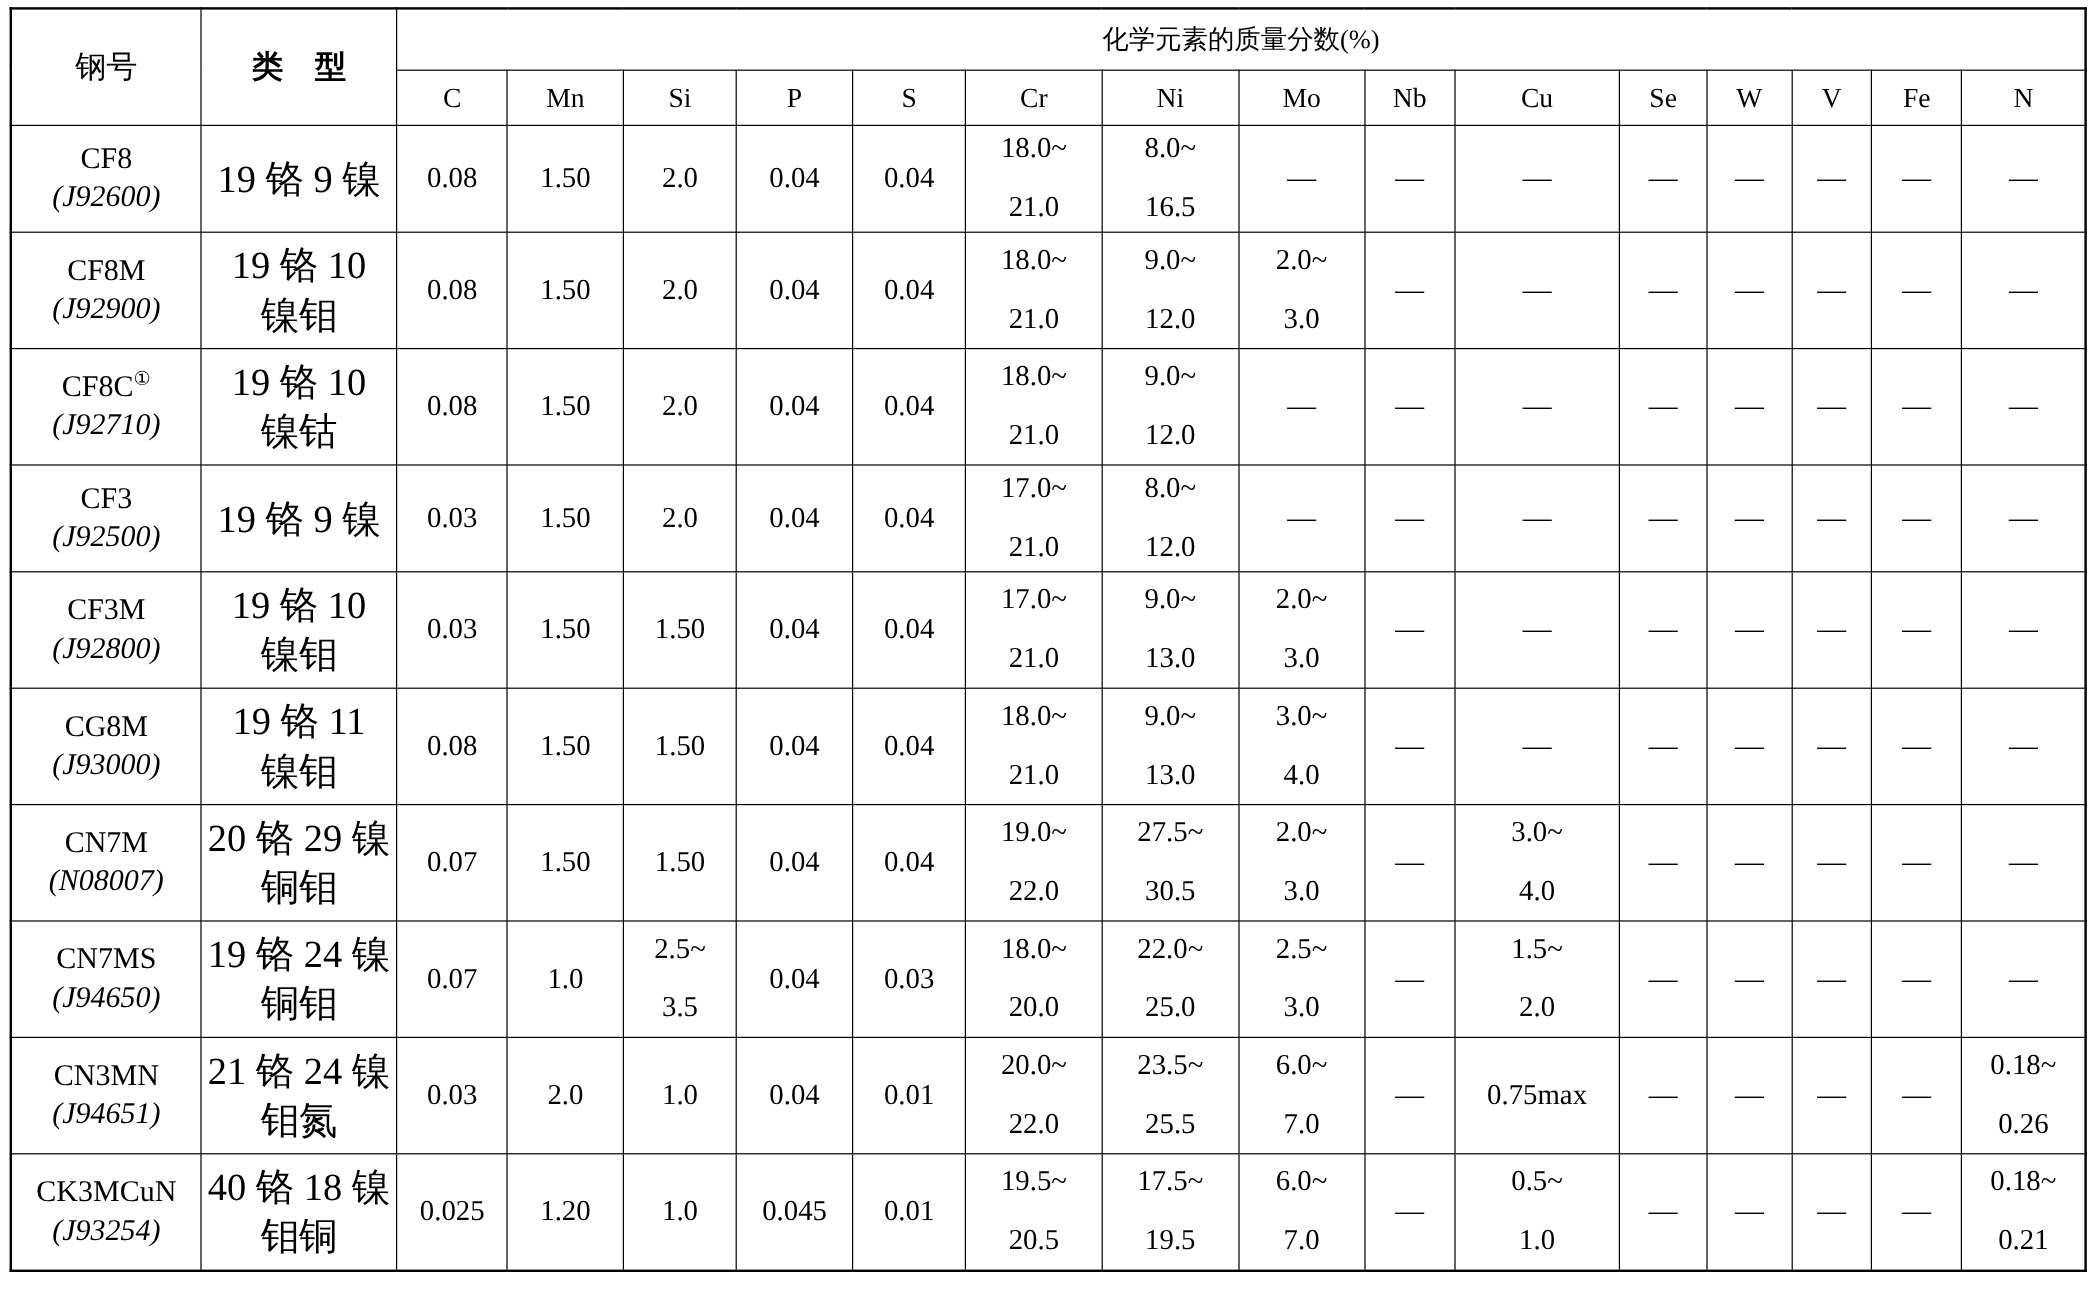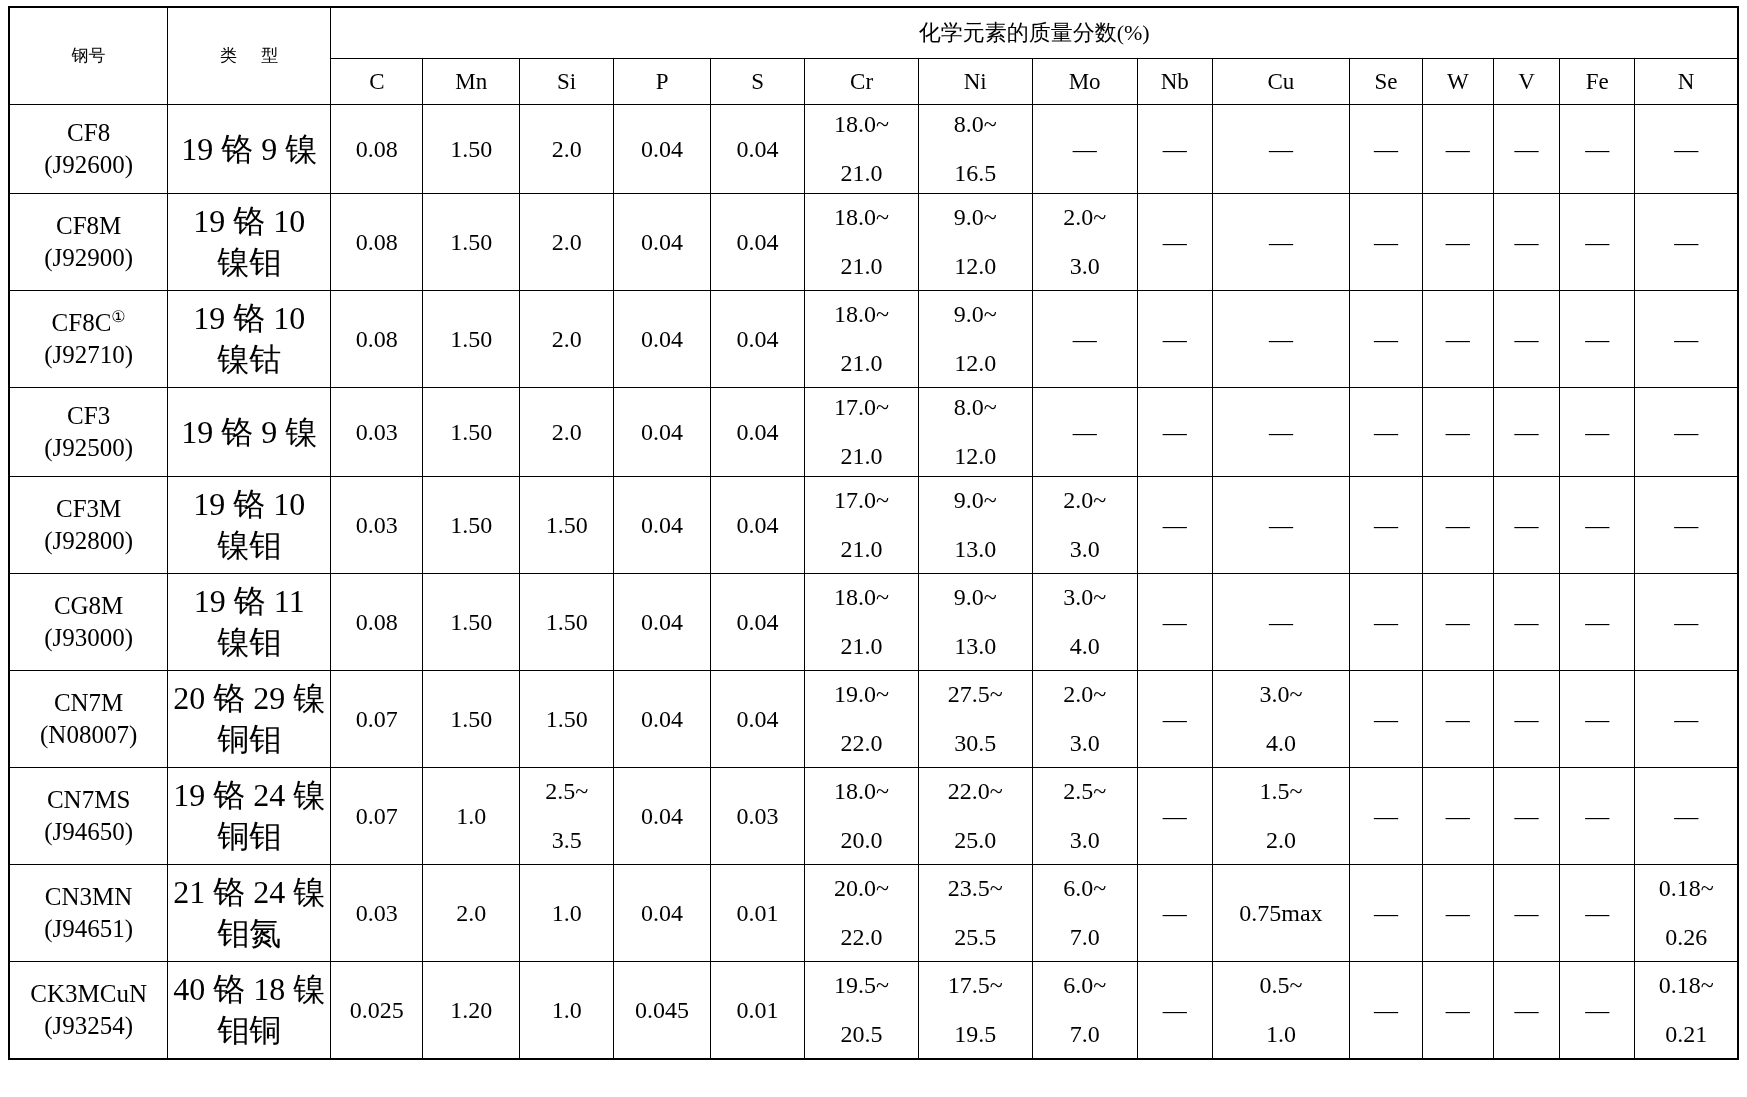--- a/index.html
+++ b/index.html
@@ -41,35 +41,36 @@
   }
   .hdr-top {
     font-size: 25px;
     height: 46px;
   }
   .hdr-sub {
     font-size: 23px;
     height: 46px;
   }
   .hdr-steel, .hdr-type {
-    font-size: 17px;
+    font-size: 26px;
   }
   .hdr-type span.sp {
     letter-spacing: 10px;
     padding-left: 10px;
+    font-weight: bold;
   }
   .chem-title {
     font-size: 22px;
   }
   td.steel {
     font-size: 25px;
     line-height: 1.3;
   }
   td.steel .code { display: block; }
-  td.steel .uns { display: block; }
+  td.steel .uns { display: block; font-style: italic; }
   td.type {
     font-size: 32px;
     line-height: 1.32;
   }
   td.val {
     font-size: 24px;
     line-height: 1.3;
   }
   td.val .r1 { display: block; }
   td.val .r2 { display: block; margin-top: 18px; }

